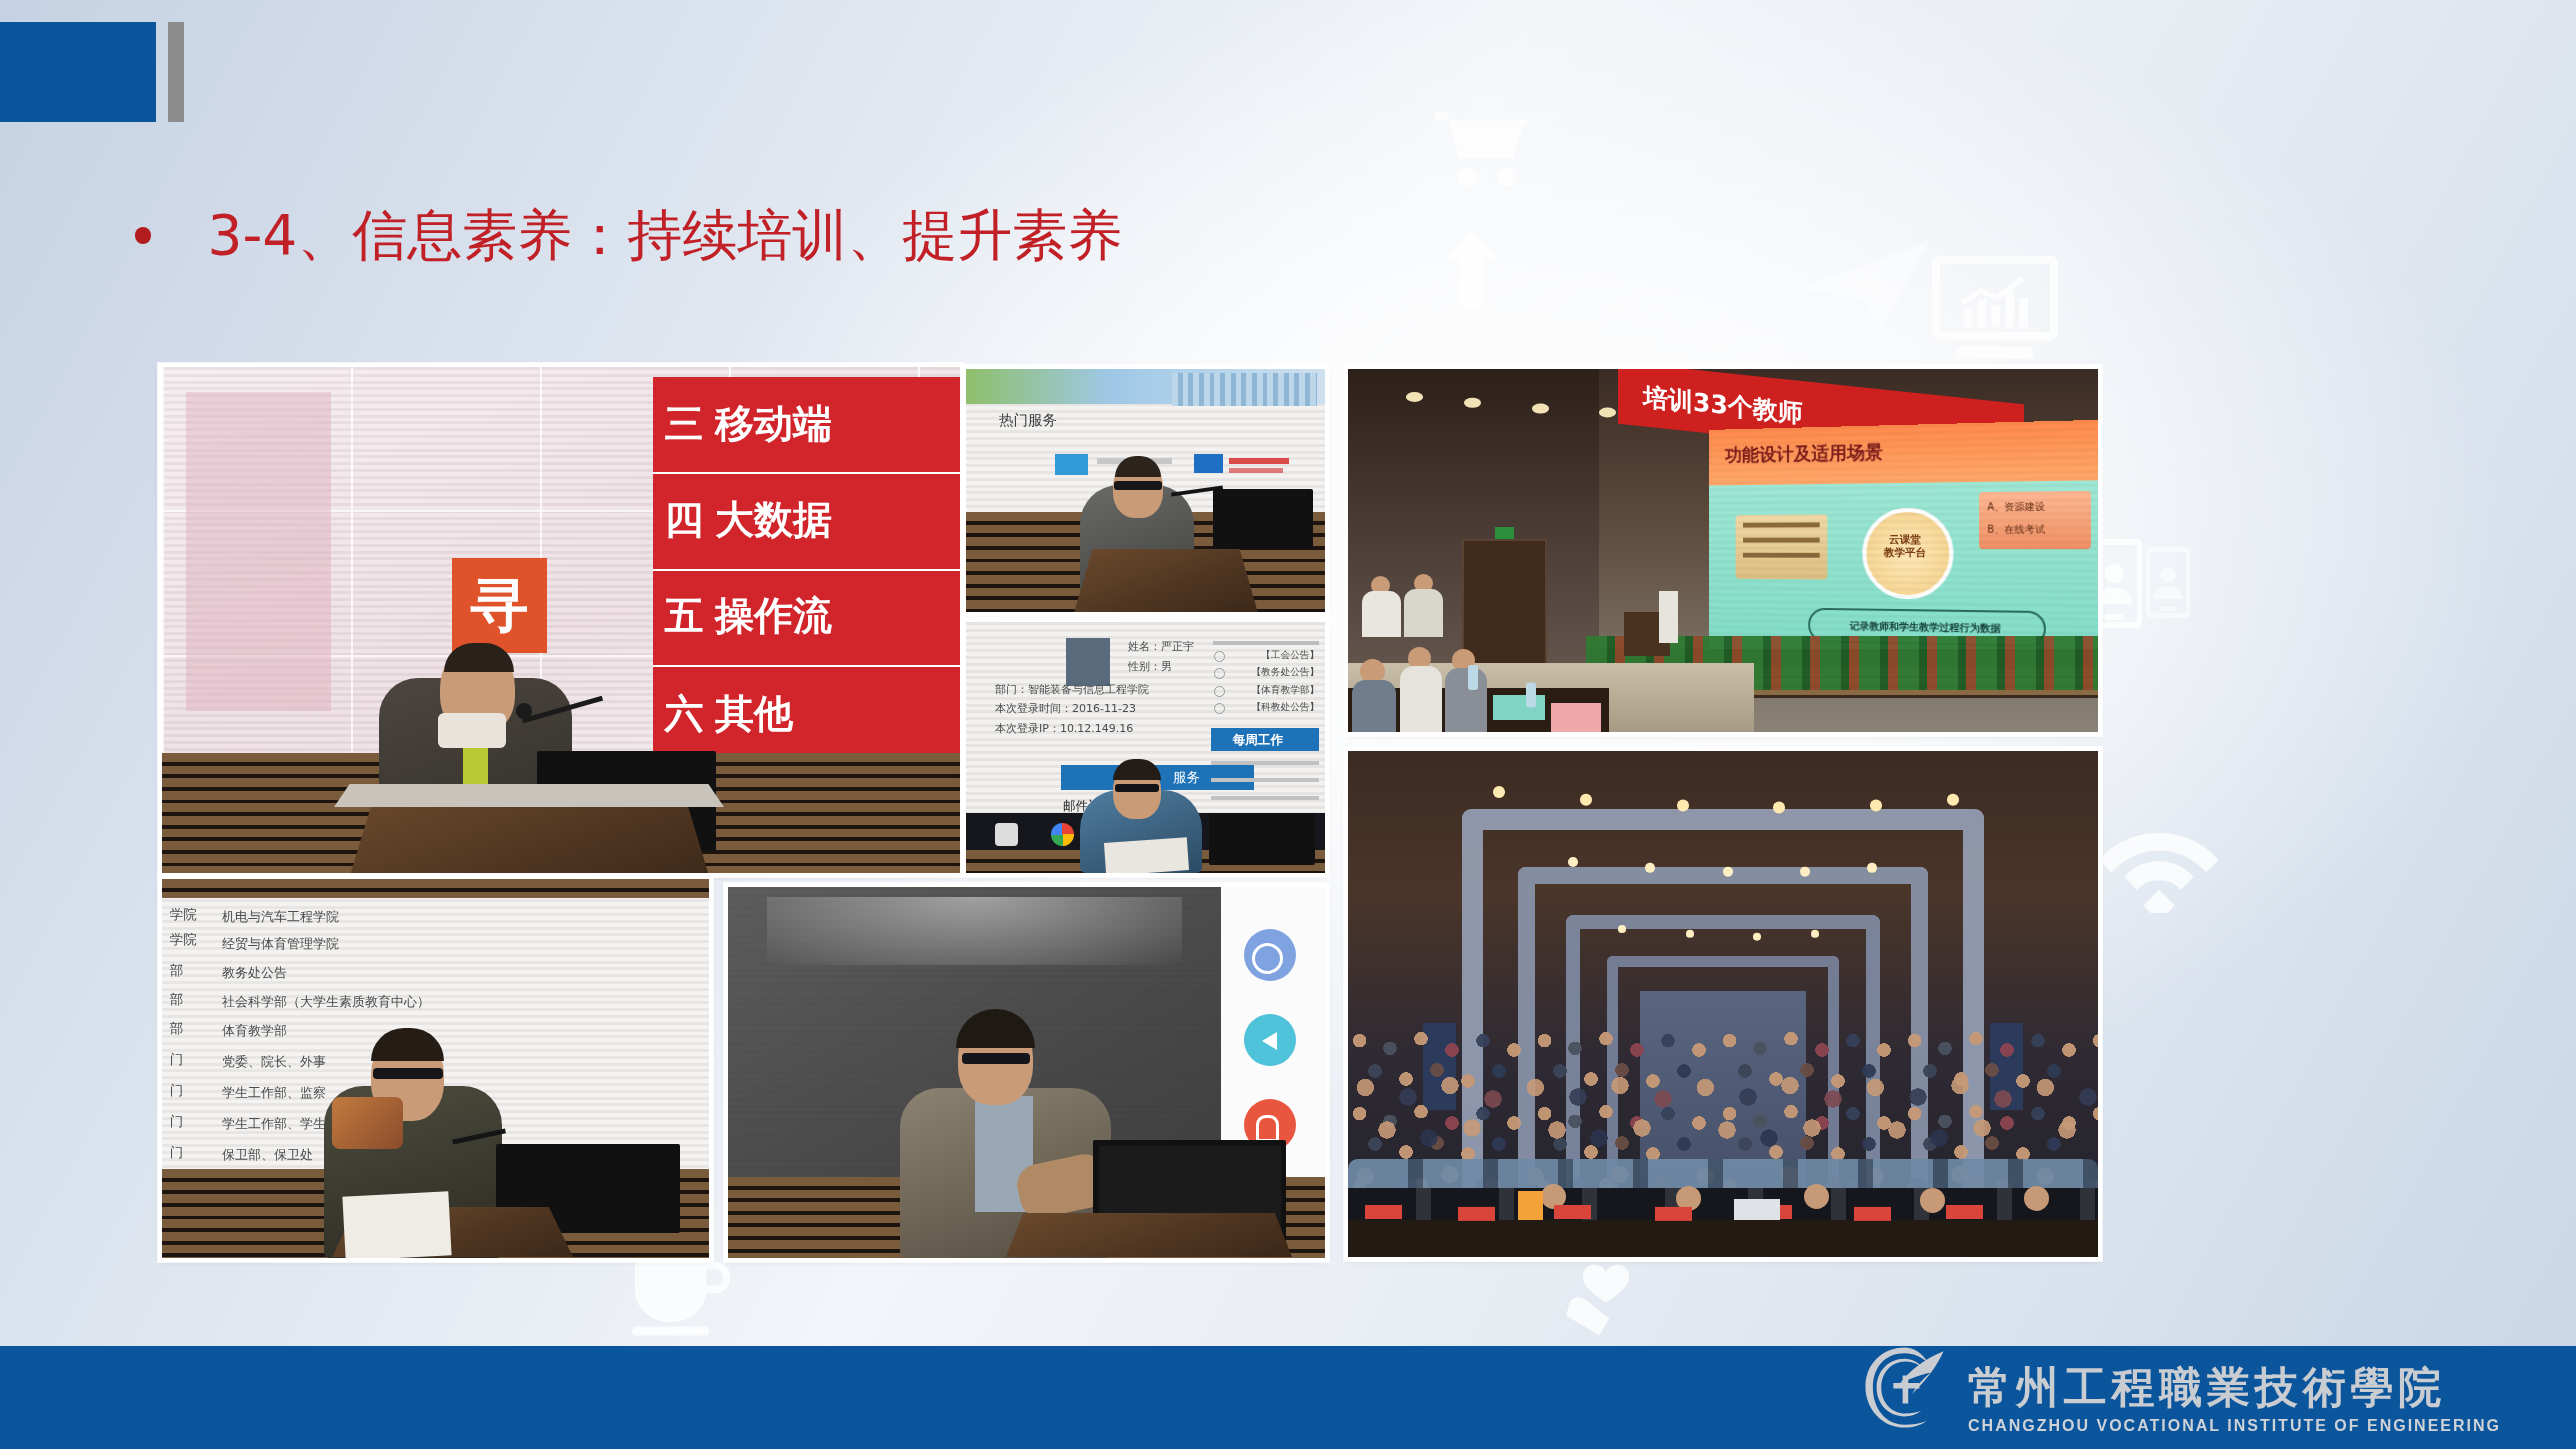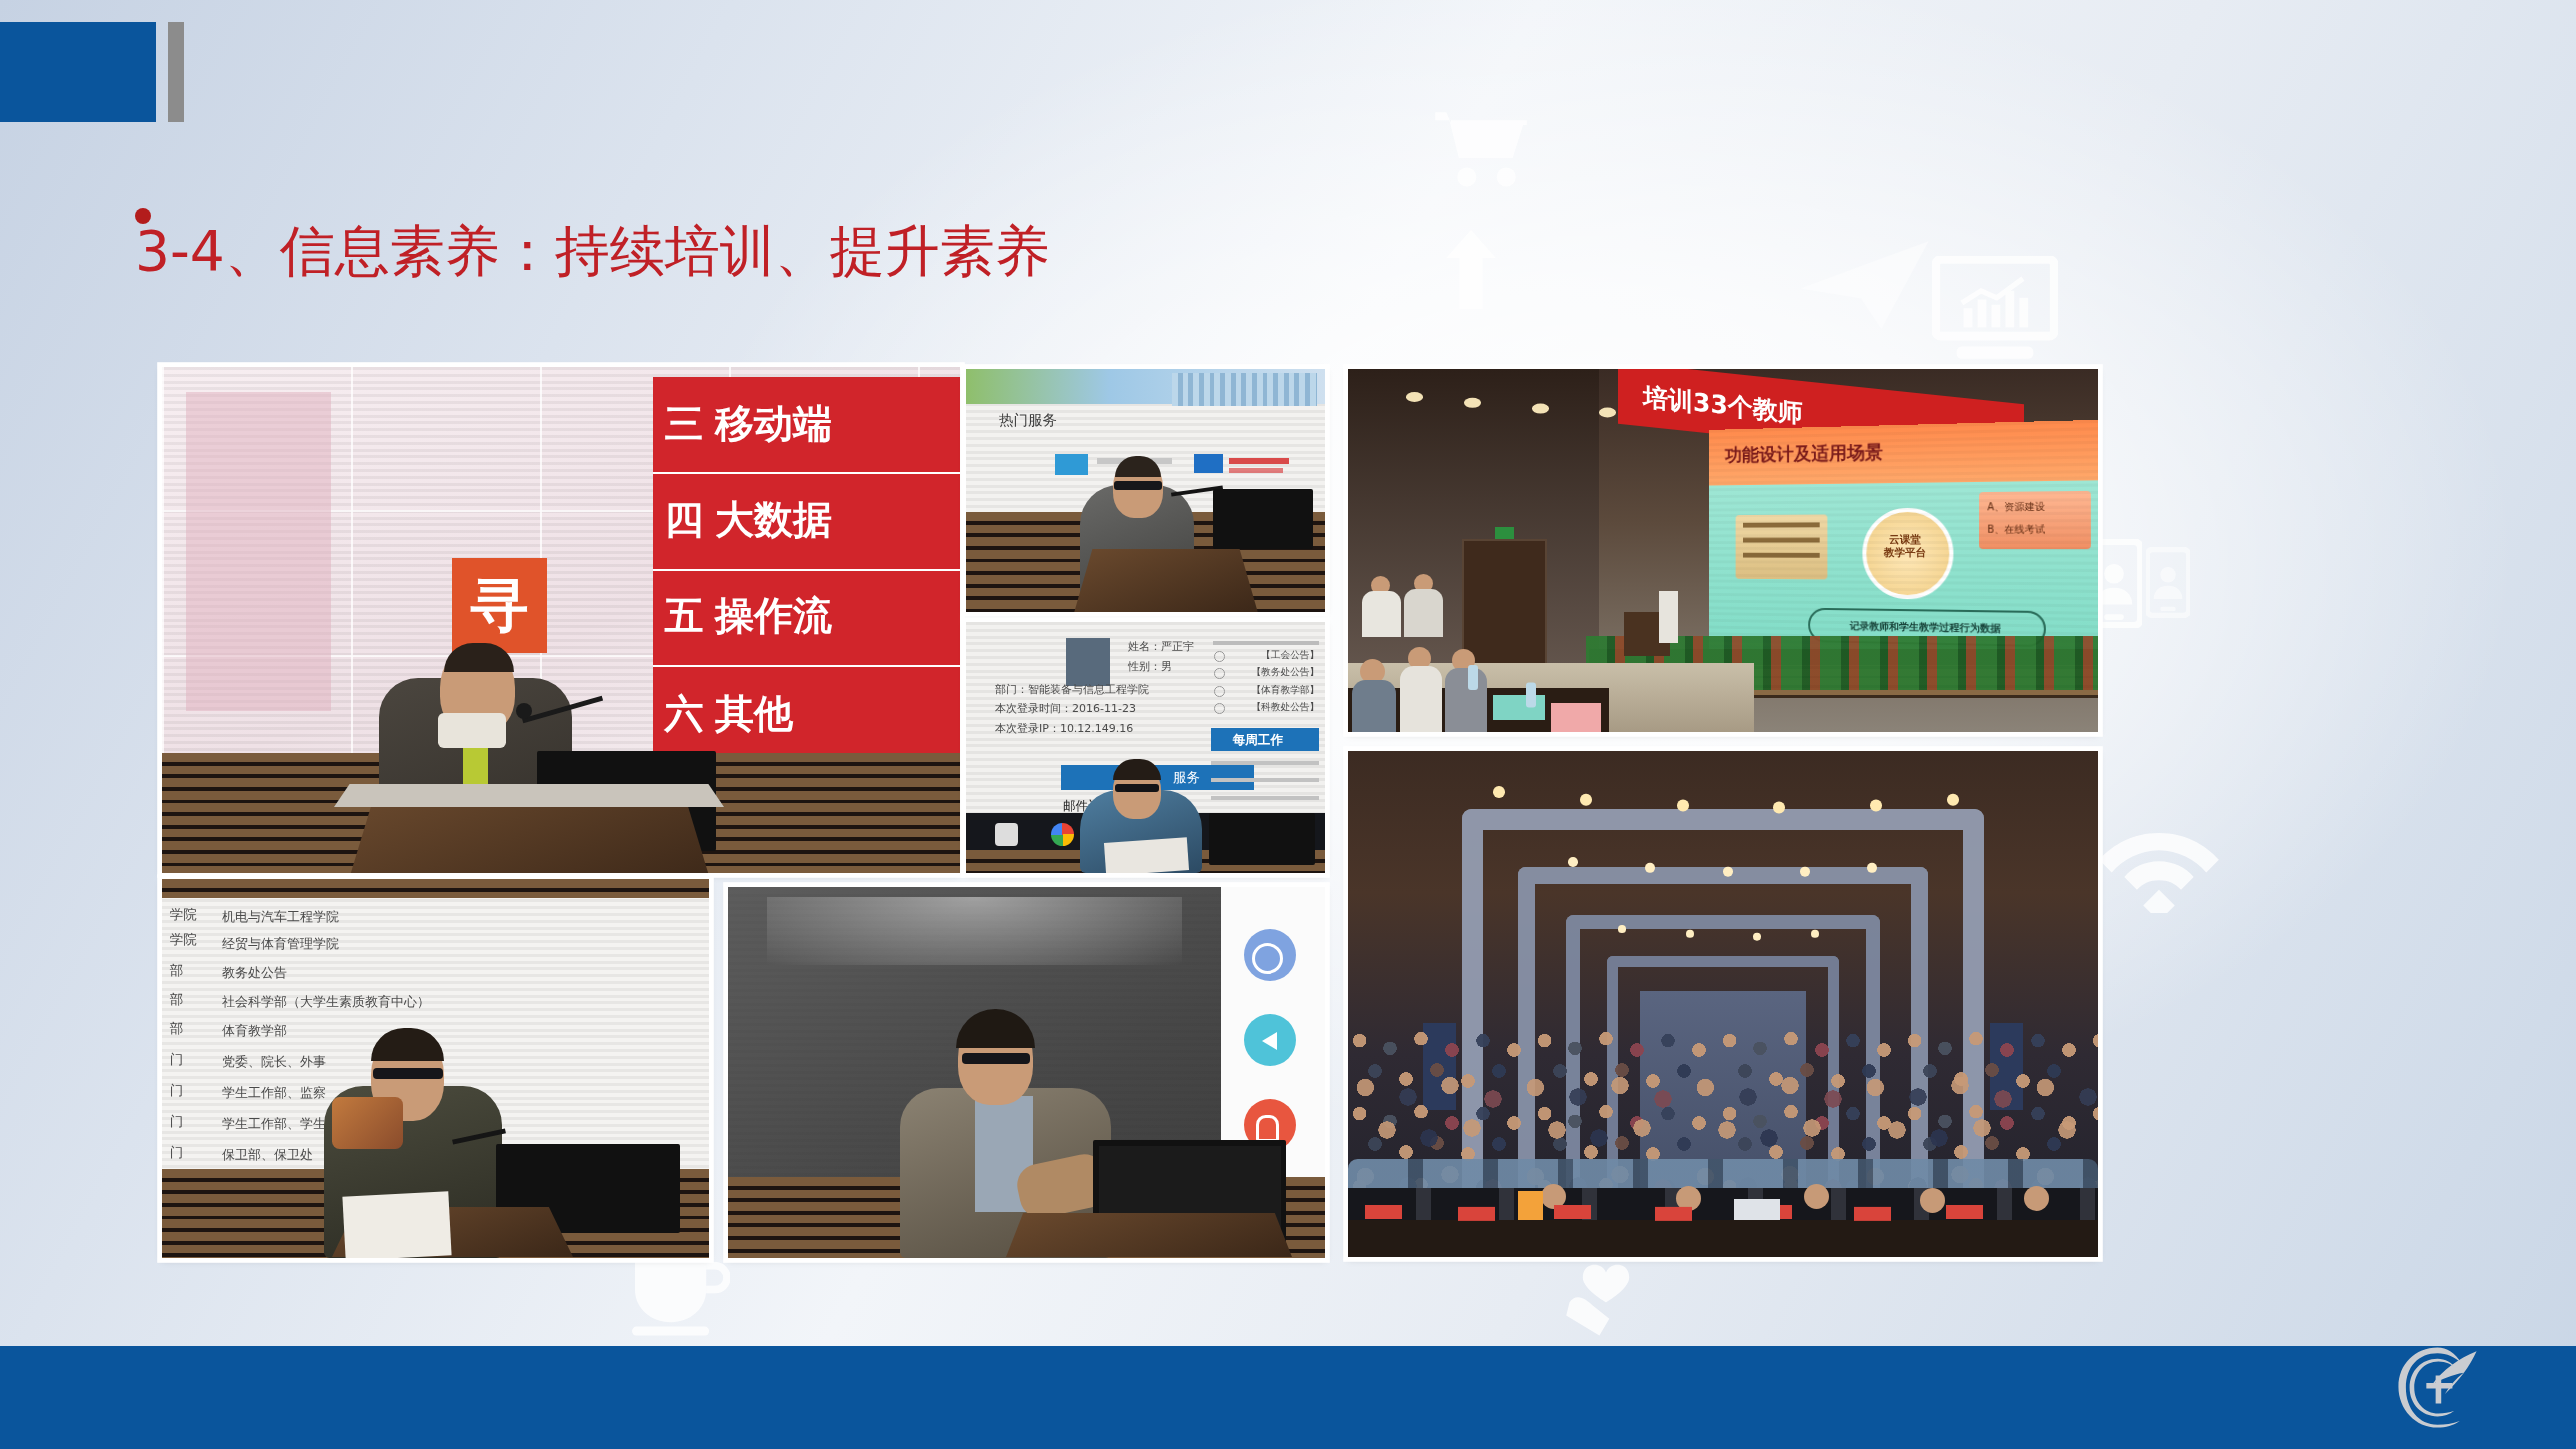--- a/index.html
+++ b/index.html
@@ -24,21 +24,21 @@
   .title-block{width:156px;height:100px;background:#0a559c;}
   .title-gap{width:11.6px;height:100px;}
   .title-rule{width:16.4px;height:100px;background:#8c8c8c;}
   .title-text{
     margin-left:35px;color:#14559e;font-weight:bold;font-size:61px;
     letter-spacing:1.9px;white-space:nowrap;line-height:1;
     font-family:"DejaVu Sans","Liberation Sans",sans-serif;
   }
 
   
-  .bullet-row{position:absolute;left:135px;top:208px;display:flex;align-items:flex-start;flex-direction:column;}
+  .bullet-row{position:absolute;left:135px;top:208px;display:flex;align-items:center;}
   .bullet-dot{width:16.4px;height:16.4px;border-radius:50%;background:#b31c1c;margin-right:56px;flex:0 0 auto;}
   .bullet-text{
     color:#c02026;font-size:55px;font-weight:500;white-space:nowrap;line-height:1;
     font-family:"DejaVu Sans","Liberation Sans",sans-serif;
   }
 
   
   .photo{position:absolute;overflow:hidden;background:#2a2a2a;
          box-shadow:0 0 0 4.8px #ffffff, 0 1.9px 7.7px rgba(0,0,0,.18);}
 
@@ -453,17 +453,21 @@
   </div>
 
   <div class="footer">
     <div class="footer-logo">
       <svg class="logo-mark" viewBox="0 0 100 100">
         <path d="M50 6C26 6 8 24 8 48s18 44 42 44c9 0 17-2 24-7-8 3-16 4-24 4C30 89 16 72 16 49S30 12 50 12c10 0 19 4 26 11-7-11-16-17-26-17z" fill="#c9ccd1"></path>
         <path d="M50 18c-17 0-30 13-30 31s13 31 30 31c7 0 13-2 18-6-5 2-11 3-17 3-15 0-26-12-26-28s11-28 26-28c8 0 15 3 20 9-5-8-13-12-21-12z" fill="#c9ccd1"></path>
         <path d="M92 10C72 18 56 30 44 46c10-6 22-11 34-13-8 6-15 14-20 23 14-13 27-30 34-46z" fill="#c9ccd1"></path>
         <path d="M38 44h28v6H38zM48 36h6v30h-6z" fill="#c9ccd1"></path>
       </svg>
+      <div class="logo-txt">
+        <div class="logo-cn">常州工程職業技術學院</div>
+        <div class="logo-en">CHANGZHOU VOCATIONAL INSTITUTE OF ENGINEERING</div>
+      </div>
     </div>
   </div>
 
 </div>
 
 
 </body></html>

